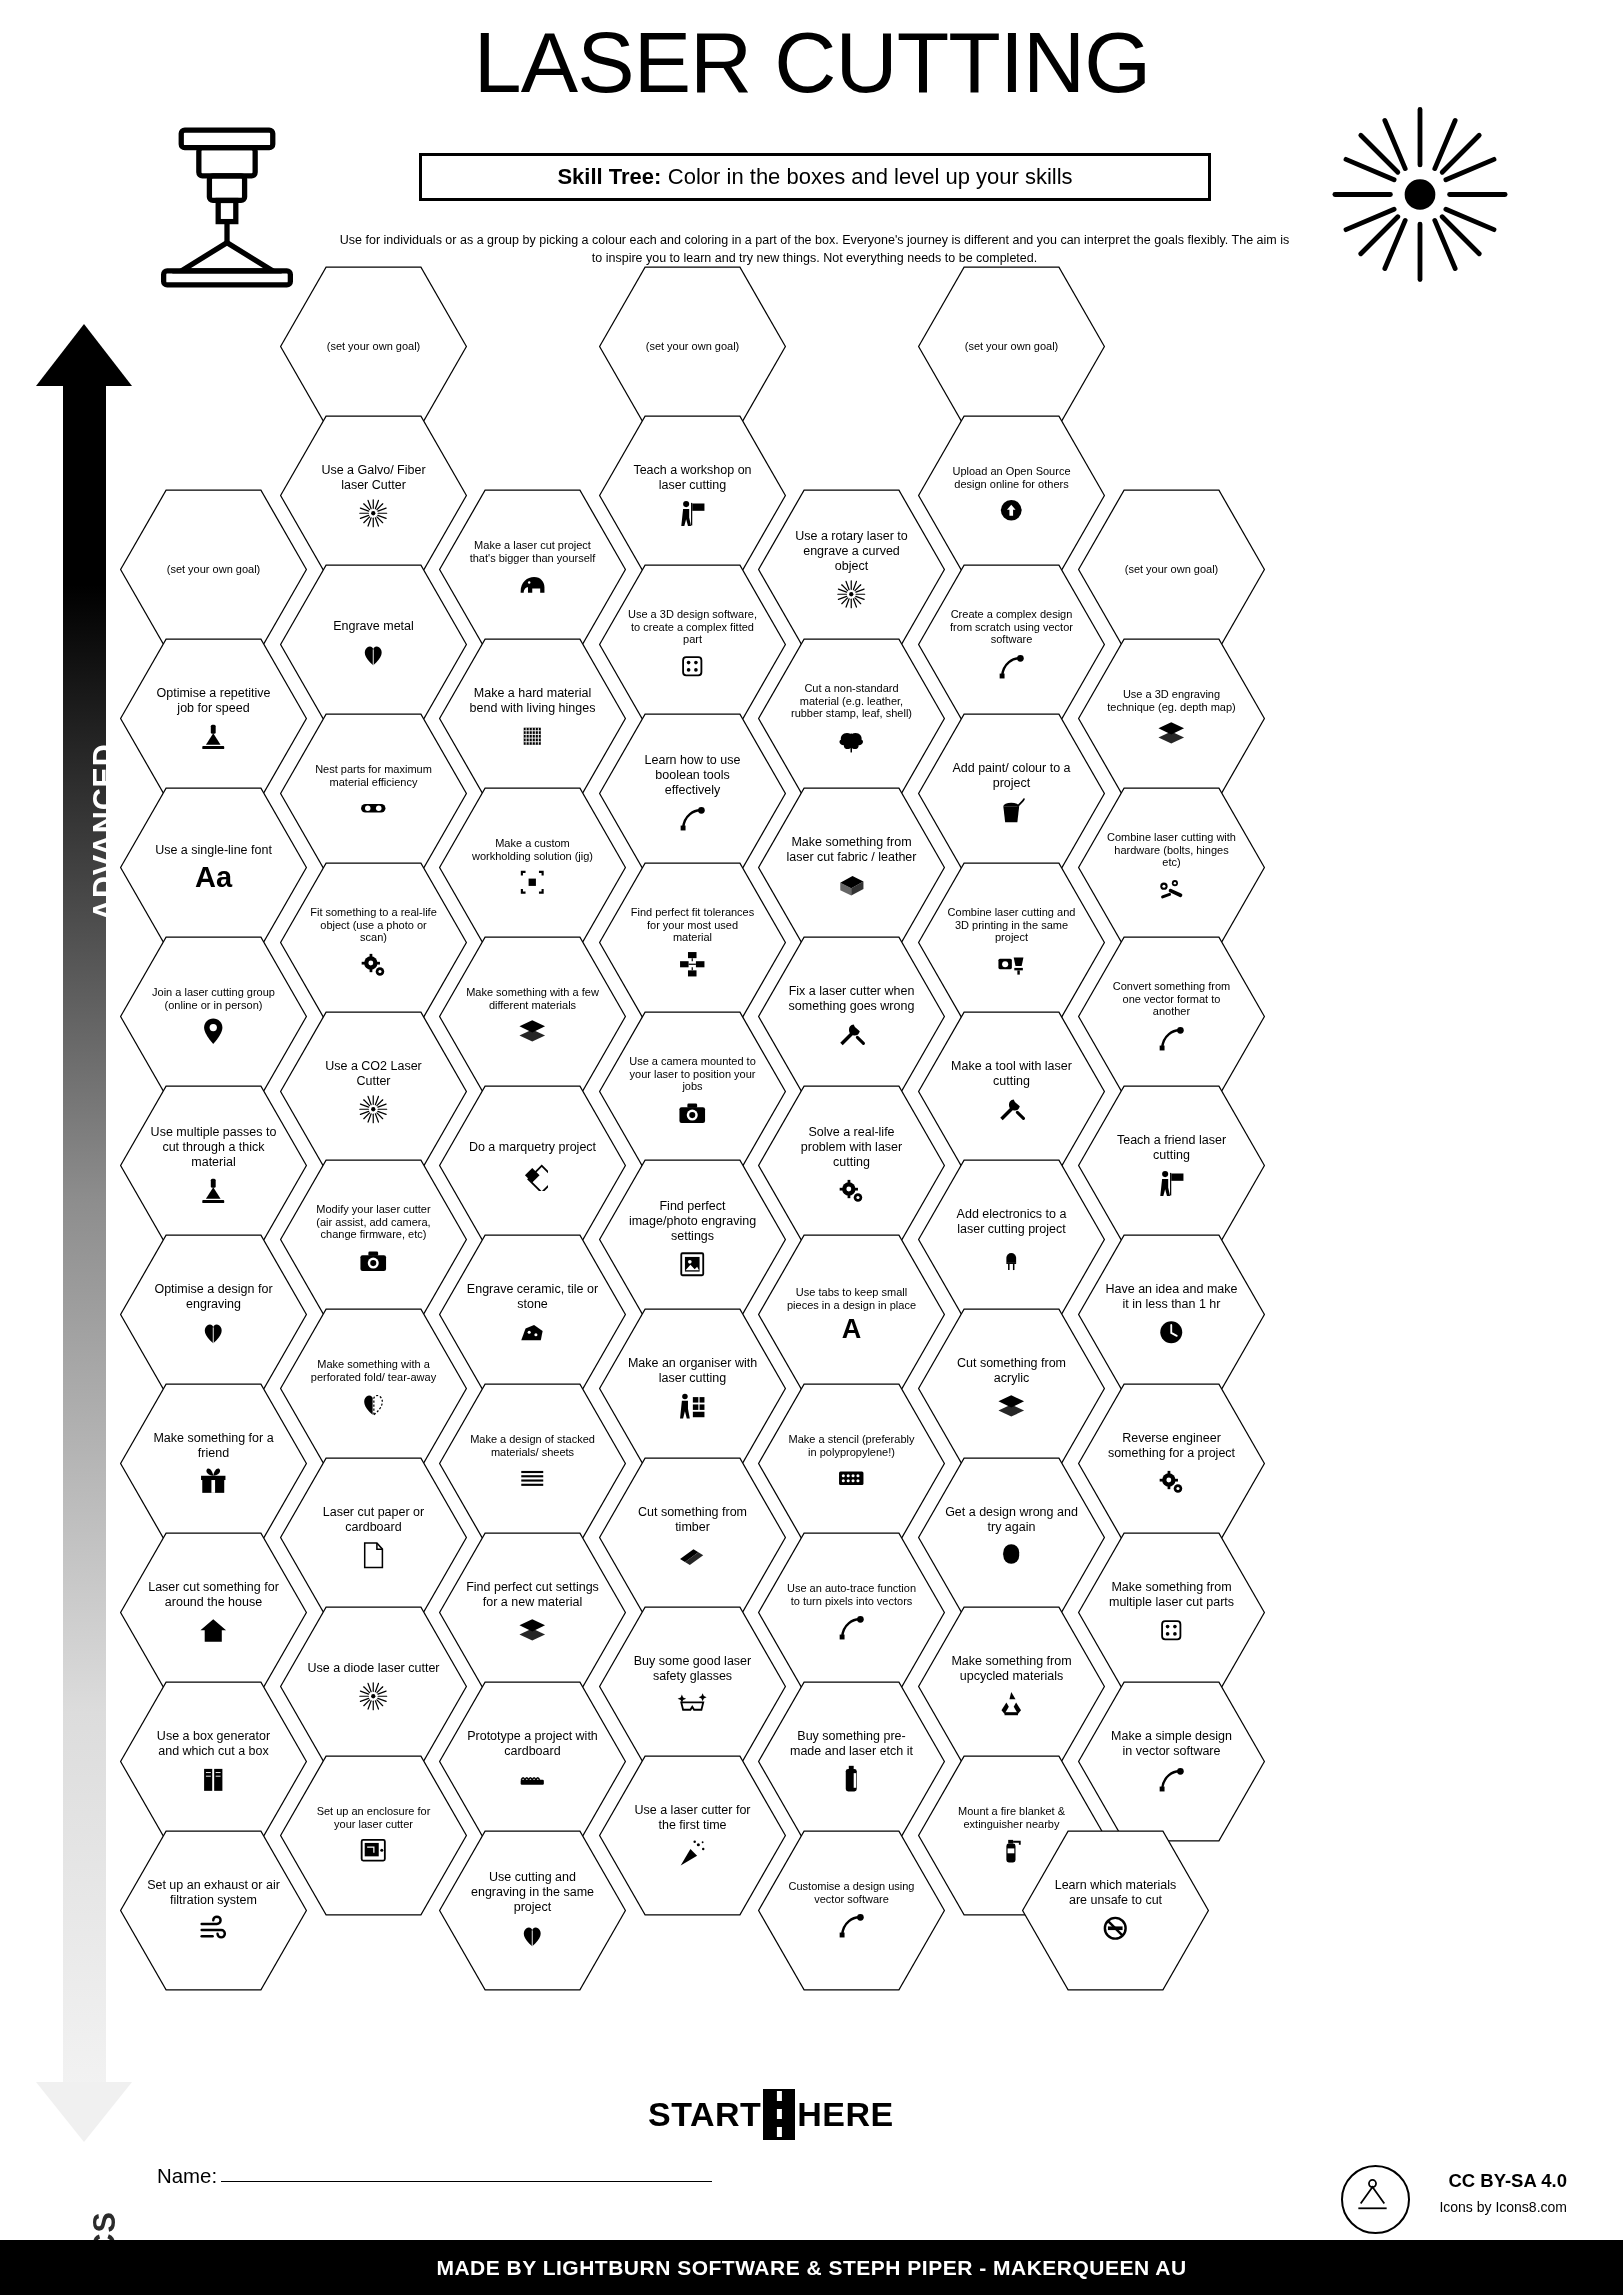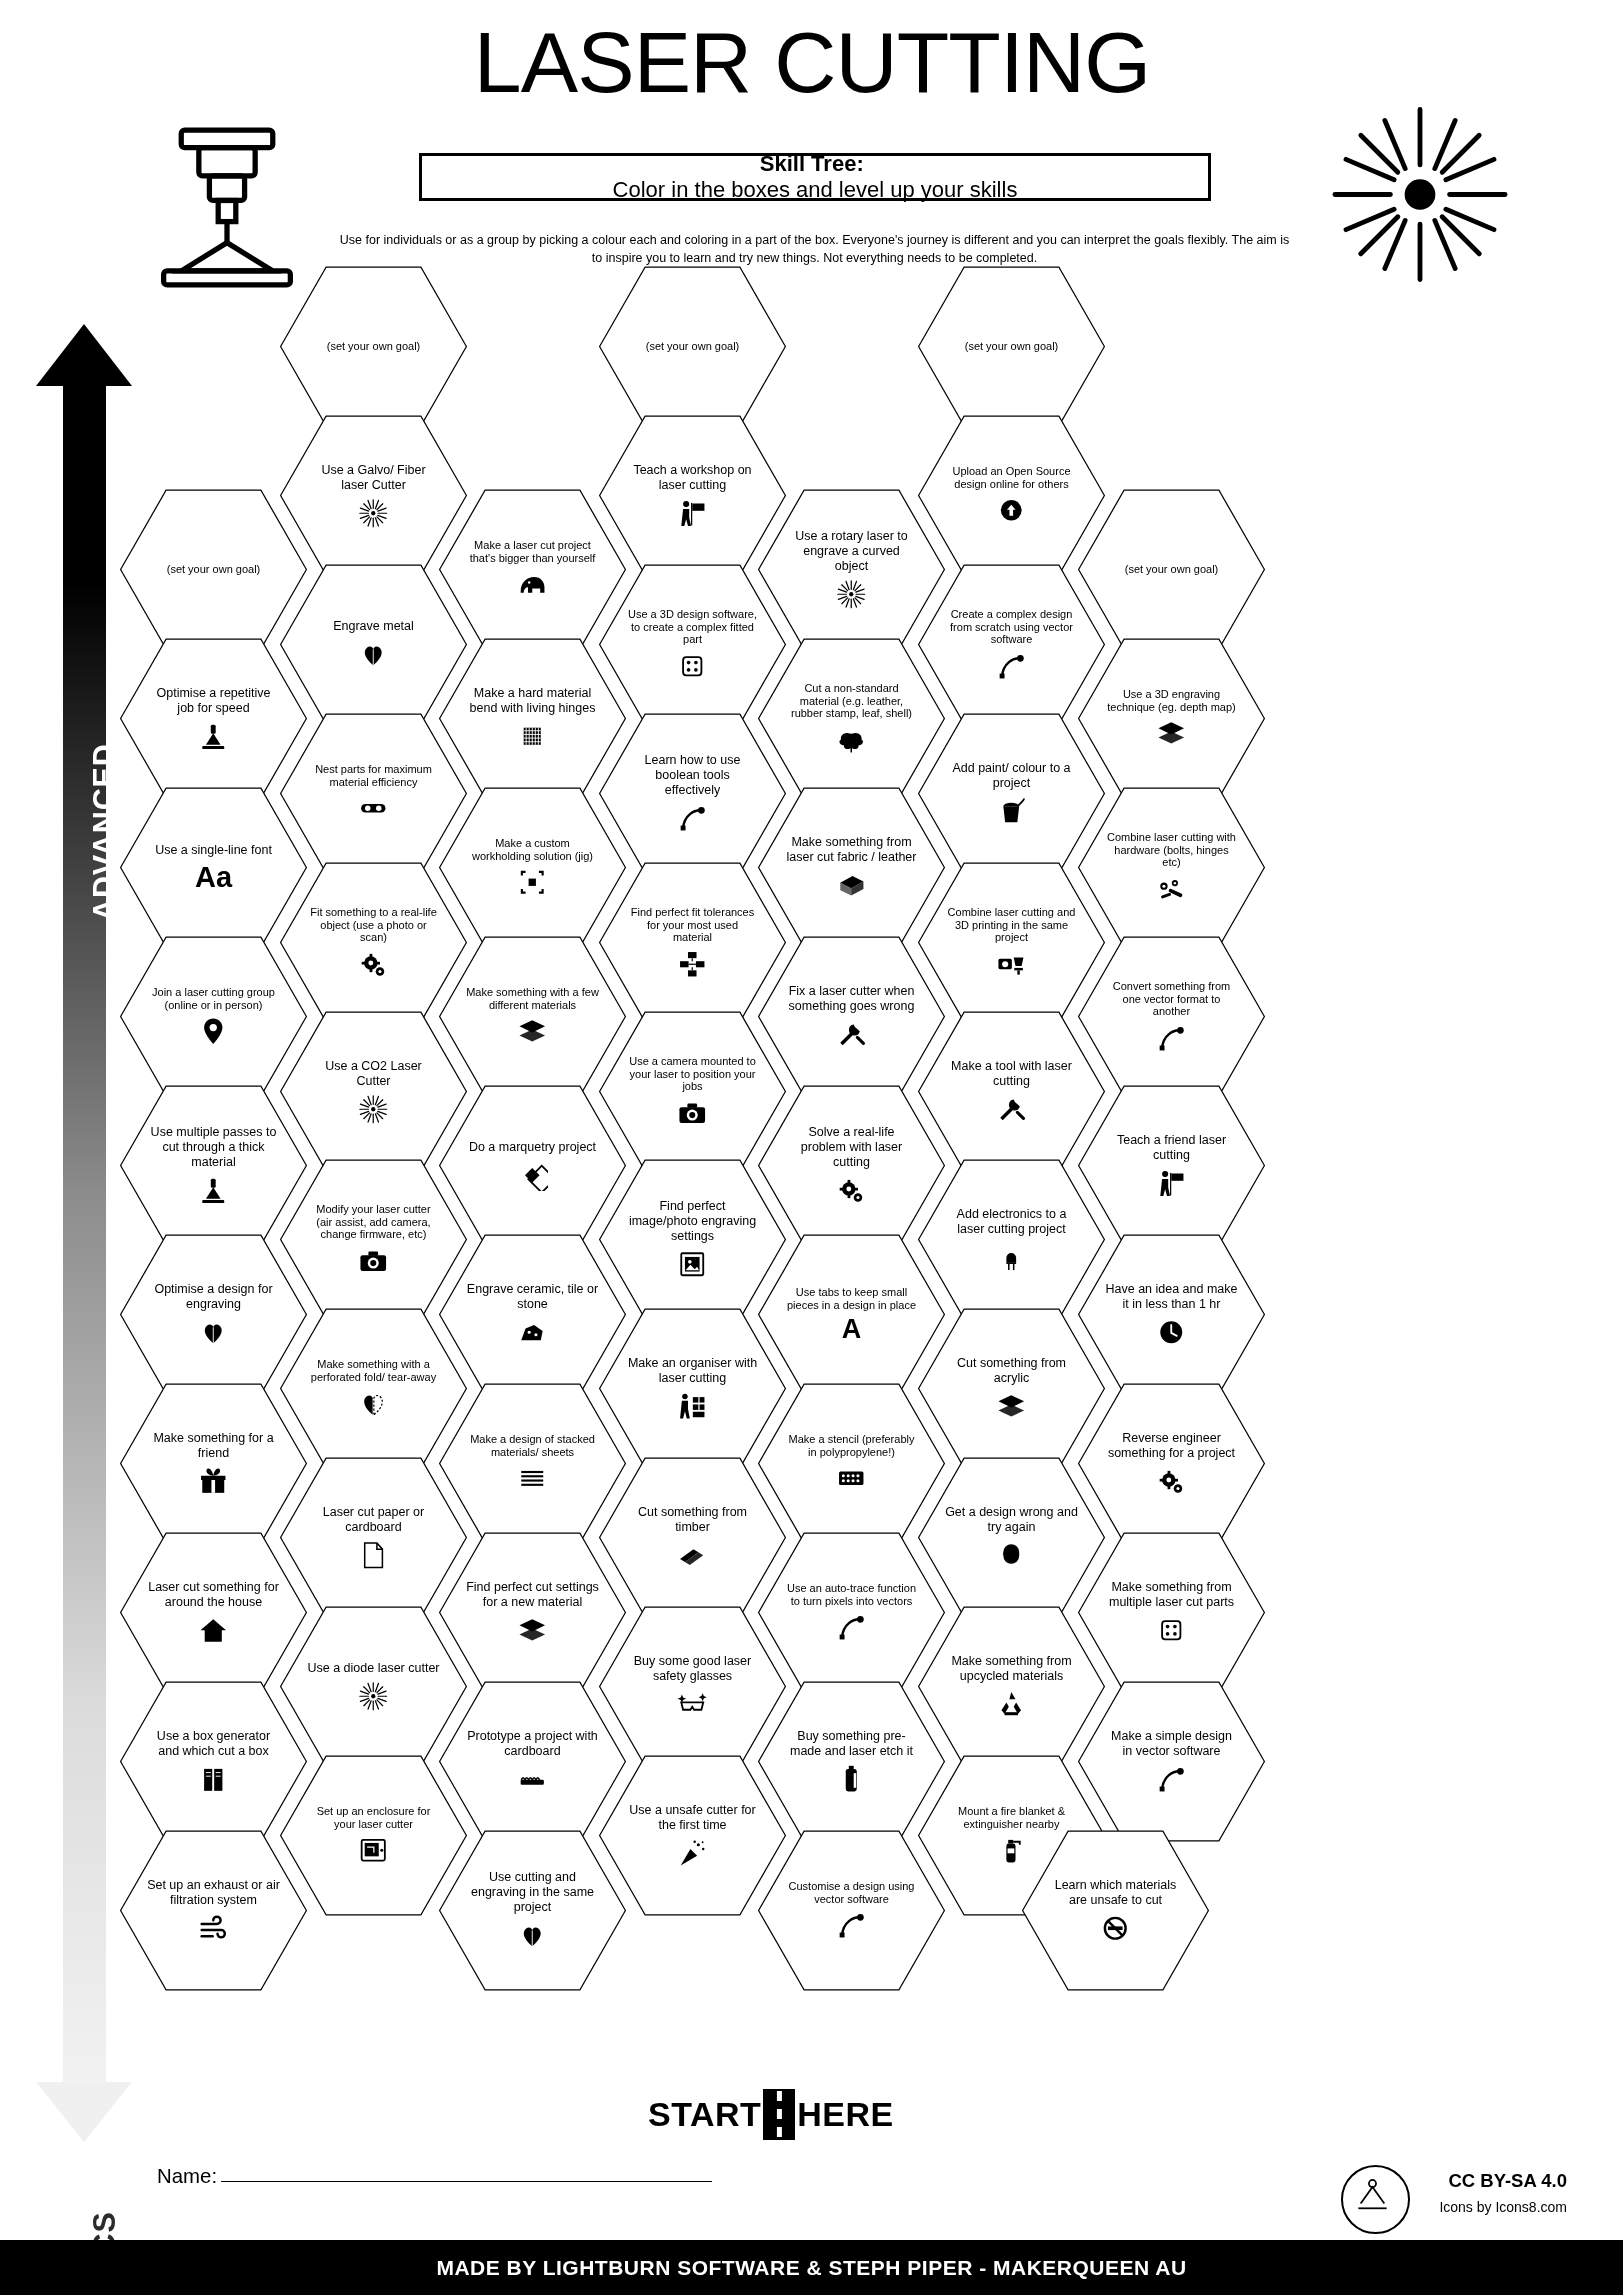--- a/index.html
+++ b/index.html
@@ -3,21 +3,21 @@
 <meta charset="utf-8">
 <style>
   html,body{margin:0;padding:0;background:#ffffff;}
   body{font-family:"Liberation Sans", sans-serif; color:#000; width:1623px; height:2295px; position:relative; overflow:hidden;}
 
   
   #header{position:absolute; left:0; top:0; width:1623px; height:296px;}
   #title{position:absolute; left:398px; top:18.5px; width:828px; text-align:center;
     font-size:86px; font-weight:normal; letter-spacing:-0.9px; line-height:1;}
   #subtitle-bar{position:absolute; left:419px; top:153px; width:786px; height:42px;
-    border:3.2px solid #000; display:flex; align-items:center; justify-content:center;flex-direction:column;}
+    border:3.2px solid #000; display:flex; align-items:center; justify-content:center;}
   #subtitle-bar span{font-size:22px;}
   #subtitle-bar .strong{font-weight:bold; margin-right:6.5px;}
   #intro{position:absolute; left:338px; top:231px; width:953px; text-align:center;
     font-size:12.5px; line-height:1.45;}
 
   
   #laser-head{position:absolute; left:139px; top:116px; width:176px; height:176px;}
   
   #burst{position:absolute; left:1323px; top:102px; width:194px; height:185px;}
 
@@ -772,21 +772,21 @@
               <path d="M84 14 l4 9 l9 4 l-9 4 l-4 9 l-4 -9 l-9 -4 l9 -4z"></path>
             </g>
           </svg>
         </div>
       </div>
     </div>
     <div class="hex" style="left: 597px; top: 1753px;">
       <div class="shape"></div>
       <div class="inner"></div>
       <div class="content">
-        <div class="label ">Use a unsafe cutter for the first time</div>
+        <div class="label ">Use a laser cutter for the first time</div>
         <div class="ico">
           <svg viewBox="0 0 100 100" width="30.5" height="30.5">
             <path d="M12 90 L44 36 L66 58 Z" fill="#000"></path>
             <g fill="#000">
               <circle cx="70" cy="22" r="5"></circle>
               <circle cx="86" cy="36" r="4"></circle>
               <circle cx="58" cy="12" r="4"></circle>
               <circle cx="84" cy="14" r="3"></circle>
             </g>
           </svg>

